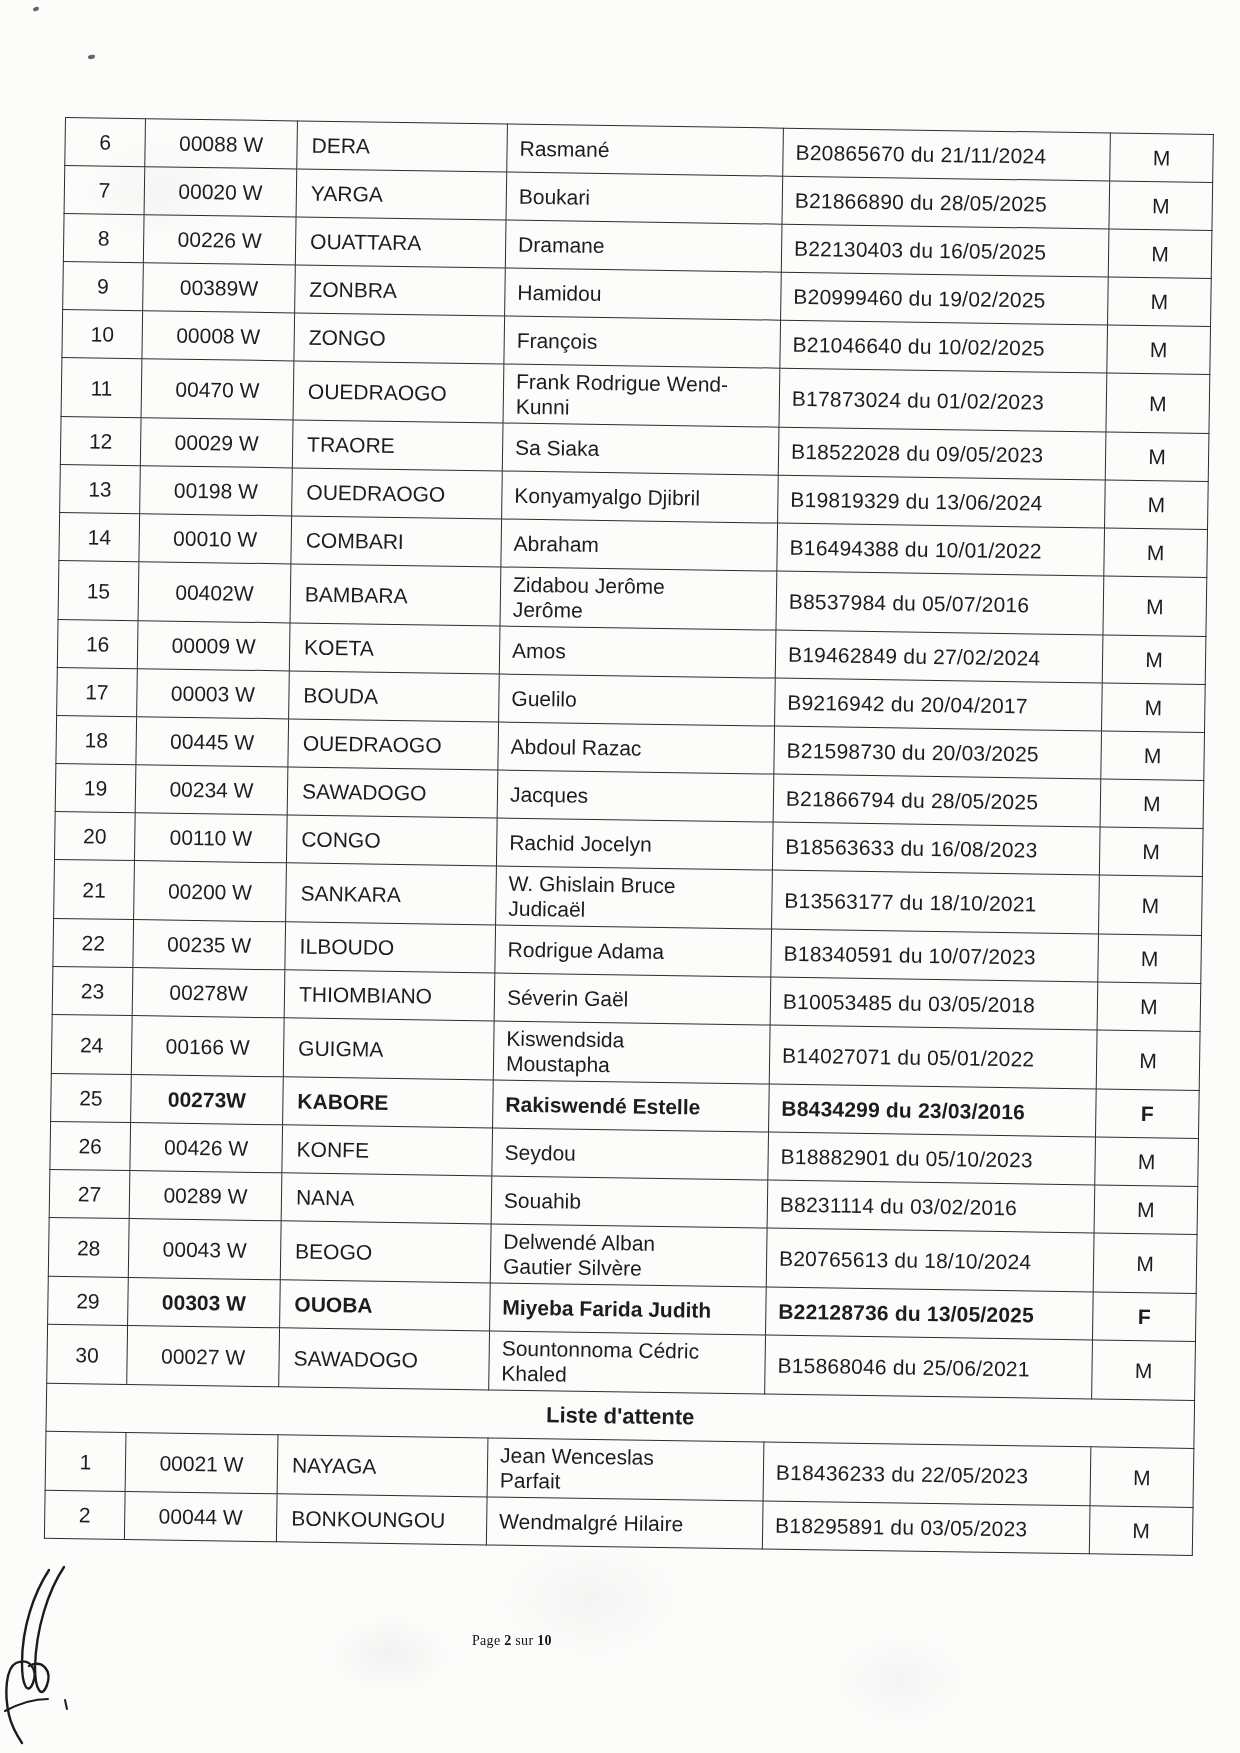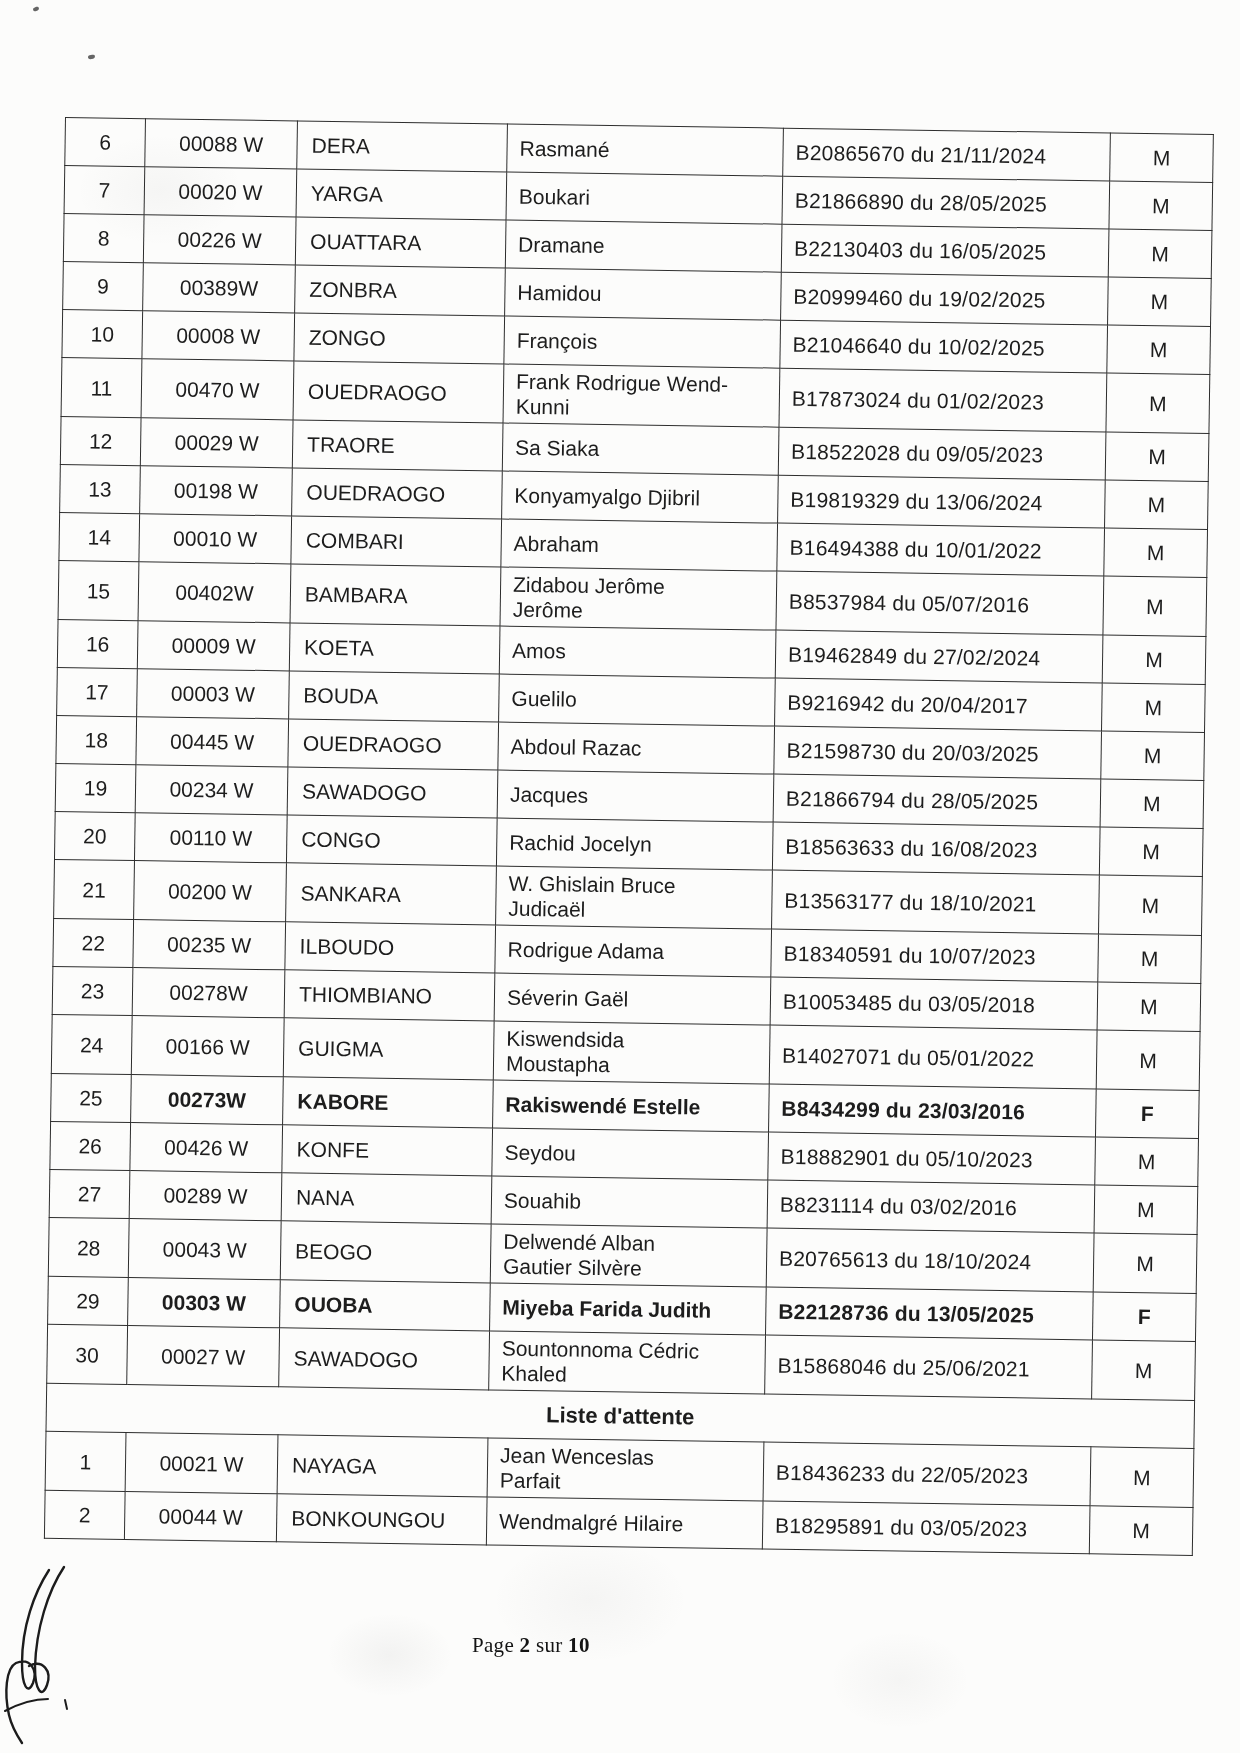--- a/index.html
+++ b/index.html
@@ -31,21 +31,21 @@
   .c-given{white-space:pre-line;padding-left:12px;}
   .c-doc{padding-left:12px;letter-spacing:.2px;}
   .c-sex{text-align:center;}
   tr.bold td:not(.c-rank){font-weight:bold;}
   tr.bold td.c-rank{font-weight:normal;}
   .sep-row td{text-align:center;font-weight:bold;font-size:22px;height:48px;}
 
   .signature{position:absolute;left:2px;top:1565px;}
   .footer{position:absolute;left:472px;top:1633px;
           font-family:"Liberation Serif","DejaVu Serif",serif;
-          font-size:21px;color:#141414;letter-spacing:.3px;}
+          font-size:14px;color:#141414;letter-spacing:.3px;}
   .footer .b{font-weight:bold;}
 </style>
 </head>
 <body>
 
 <div class="speck s1"></div>
 <div class="speck s2"></div>
 
 <div class="sheet">
   <table>

